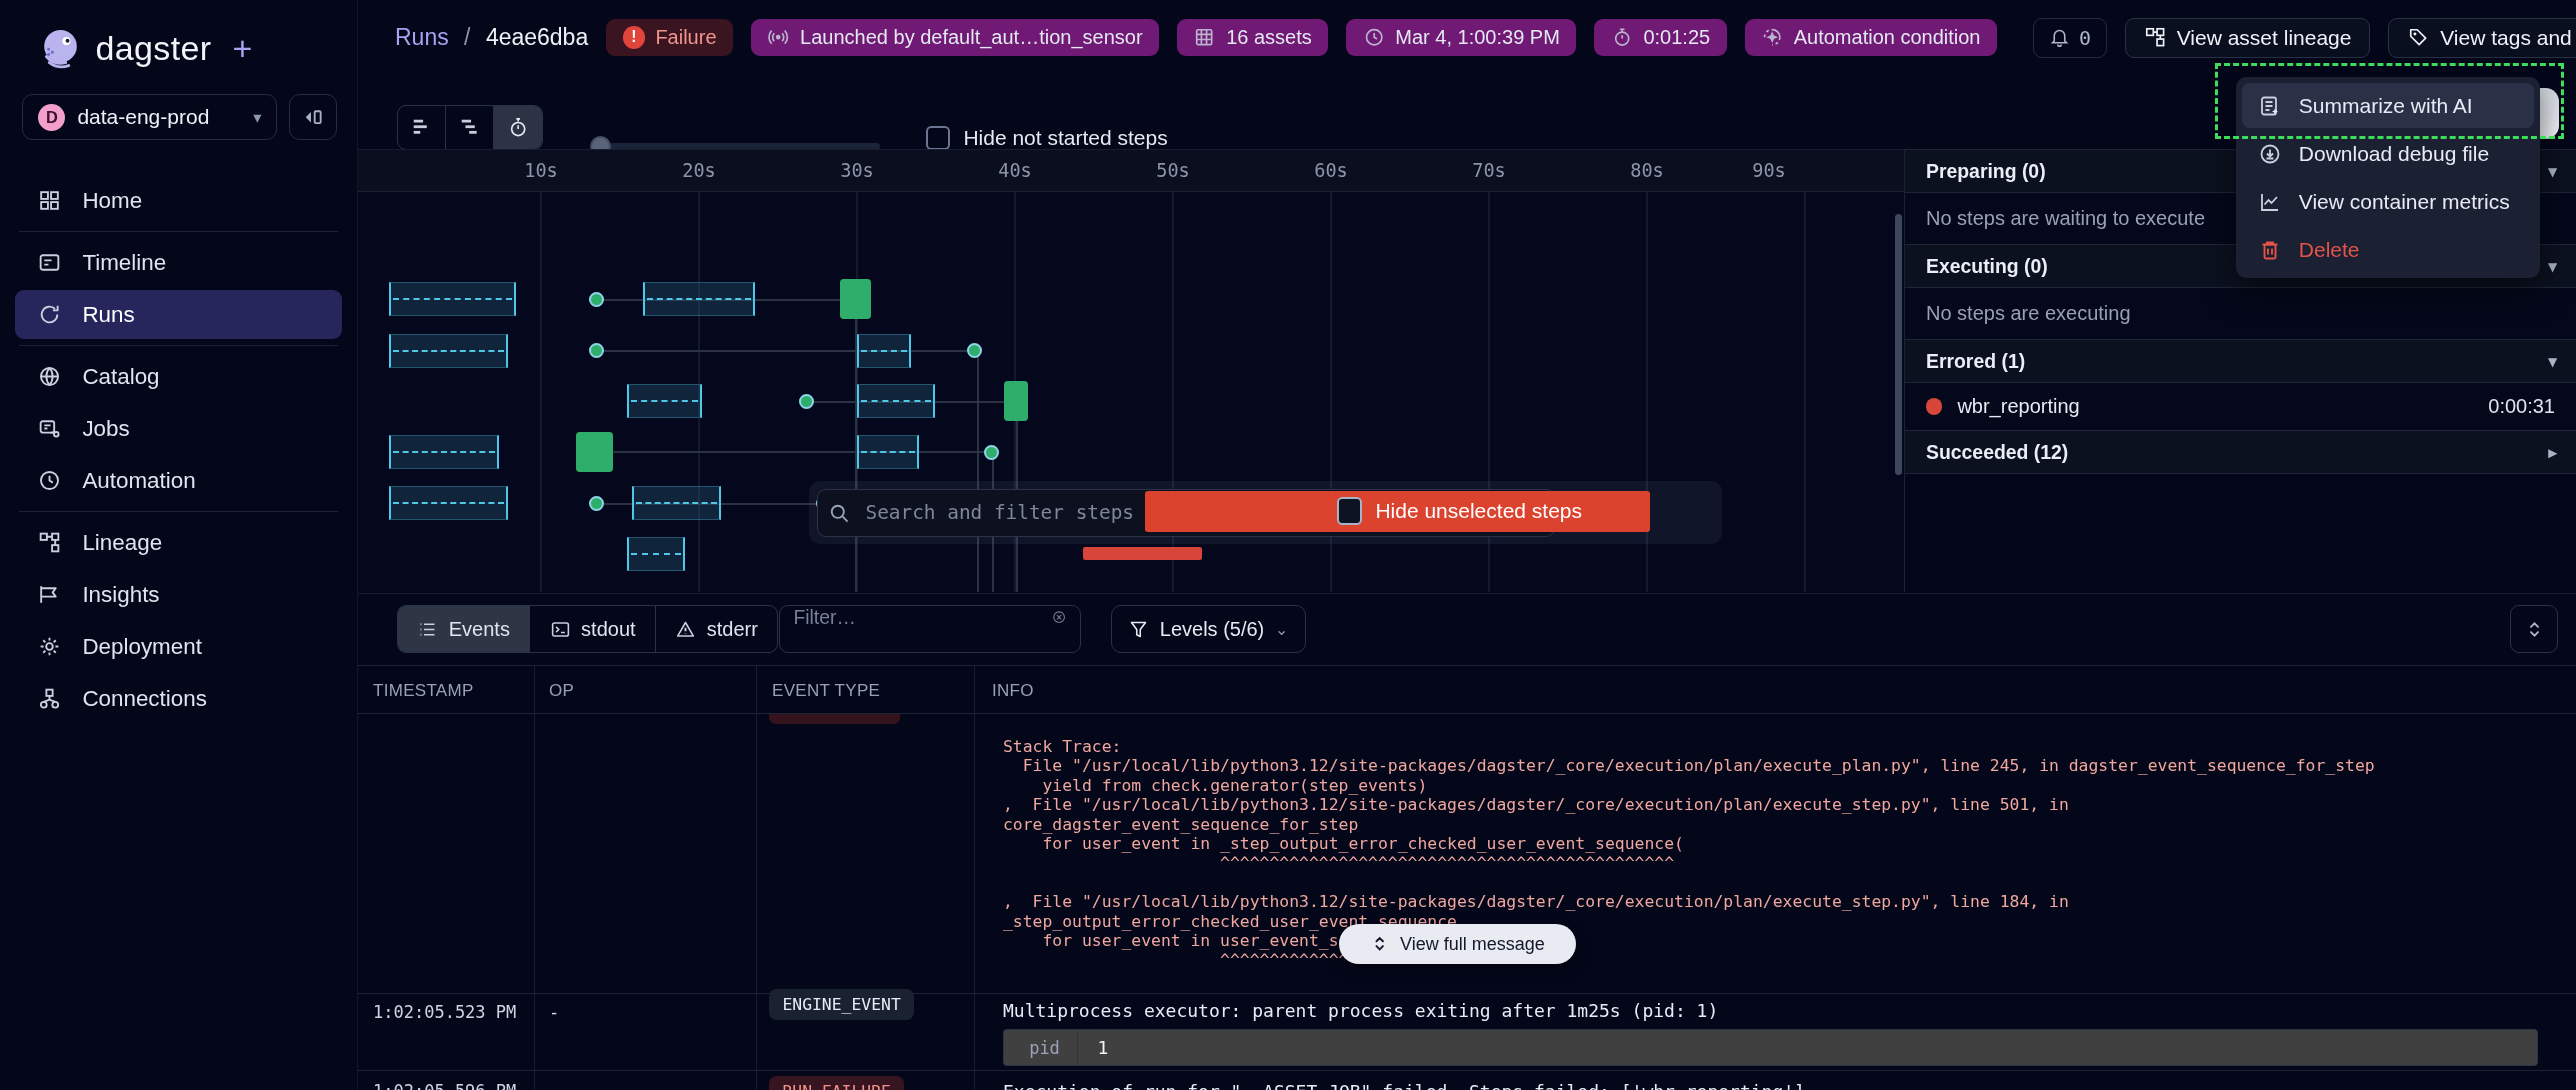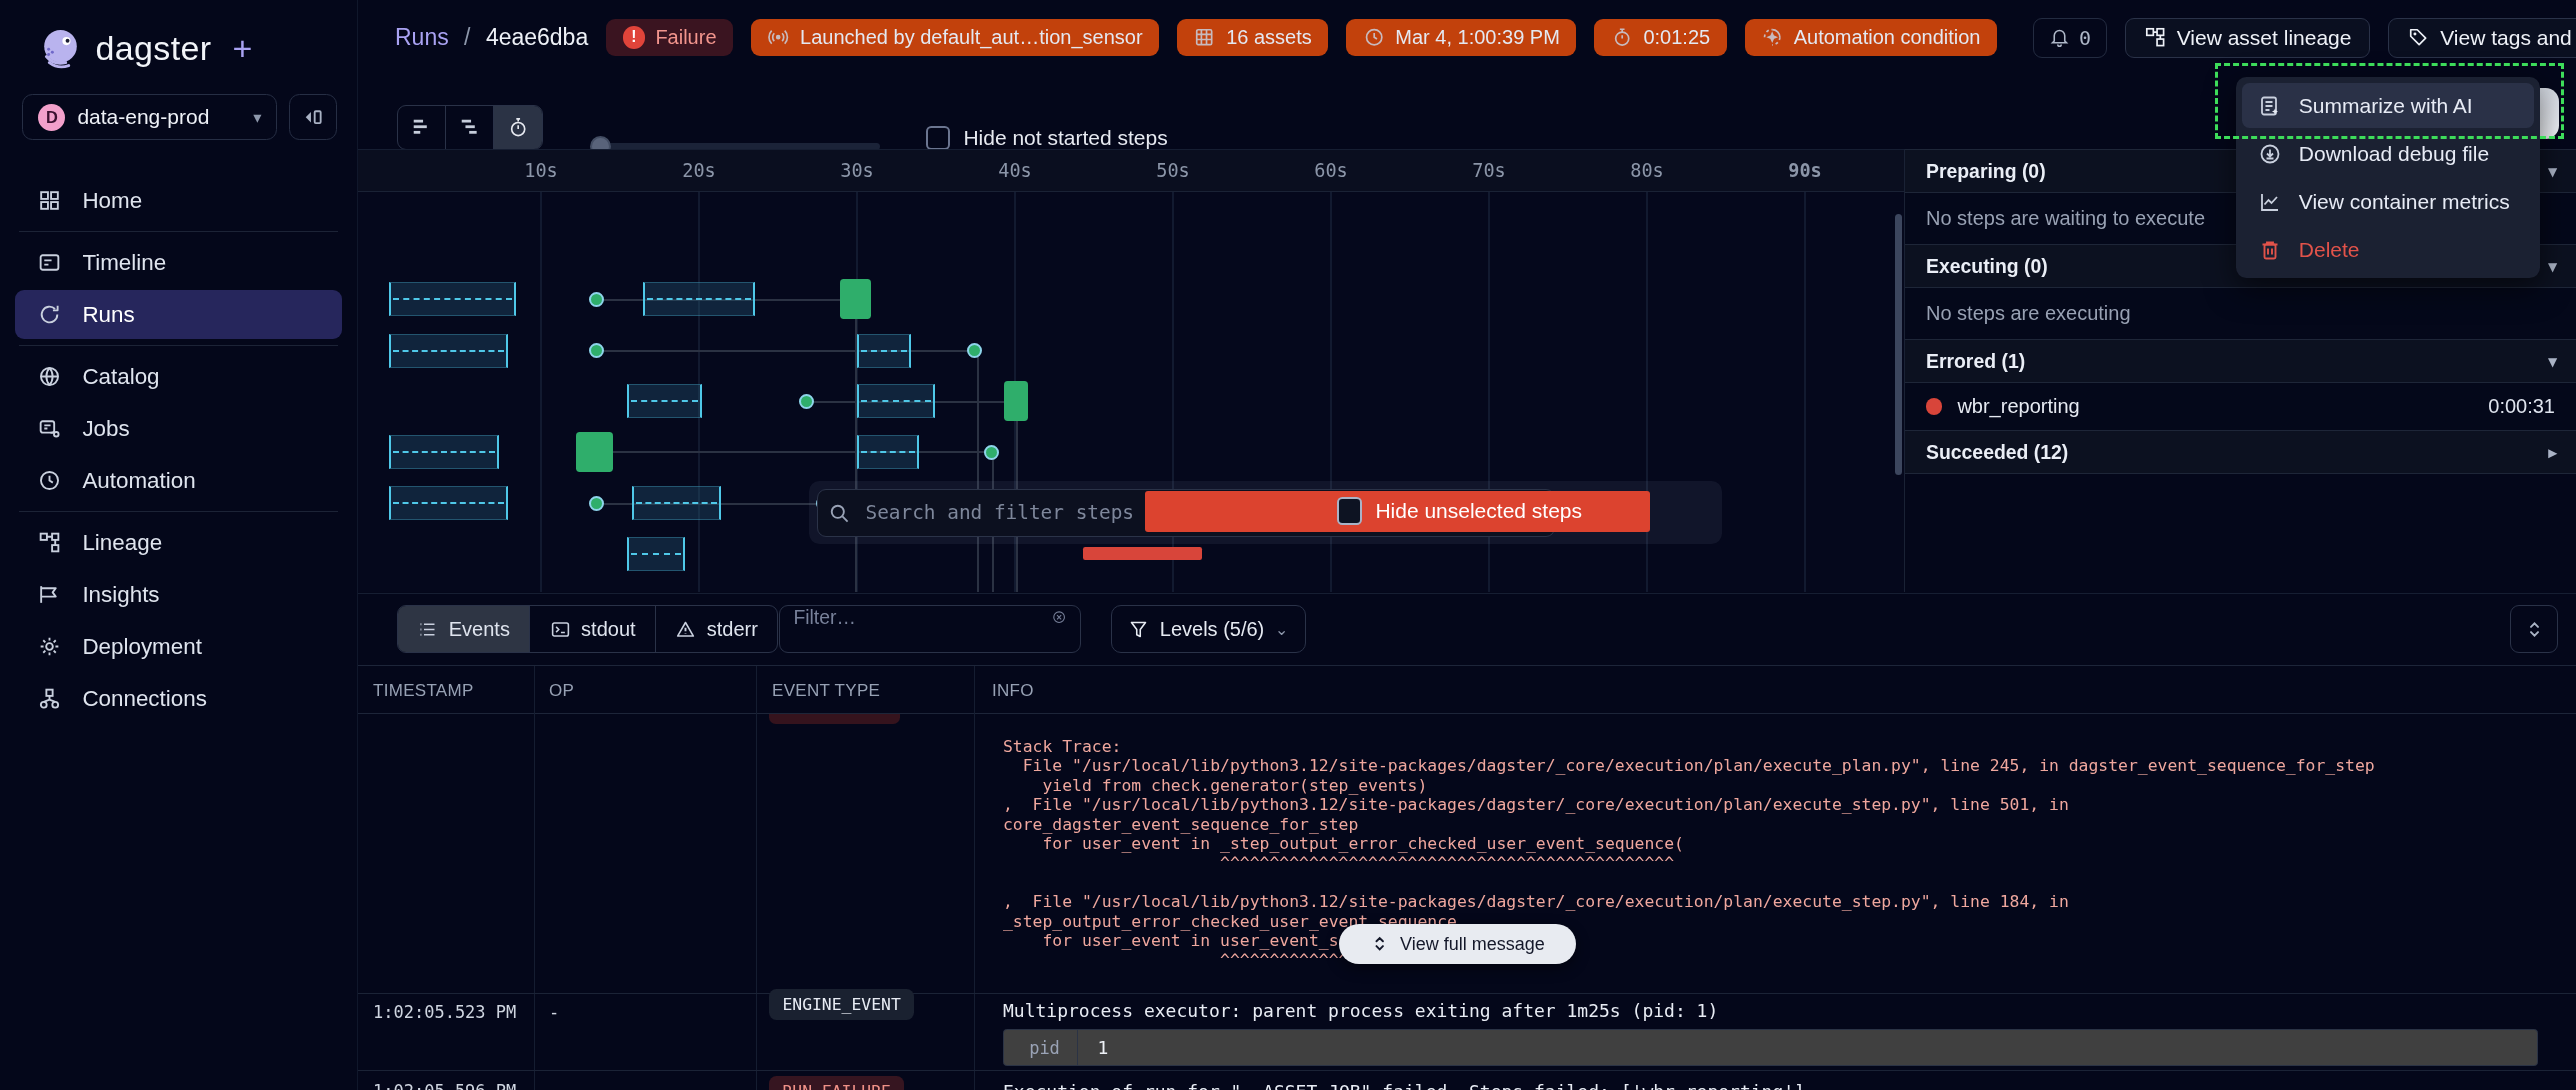--- a/index.html
+++ b/index.html
@@ -24,21 +24,21 @@
   .nav-item.active { background:#26265c; color:#ffffff; }
   .nav-div { height:0; border-top:0.7px solid #1c2336; margin:6px 19.4px; }
   .nav-ic { width:27px; height:27px; display:flex; align-items:center; justify-content:center; }
 
   
   #topbar { position:absolute; left:358px; top:0; width:2218px; height:75px; display:flex; align-items:center; padding:0 18px 0 37px; gap:18px; }
   #breadcrumb { font-size:23px; white-space:nowrap; }
   #bc-runs { color:#a9a2f2; cursor:pointer; }
   #bc-sep { color:#8d97ab; padding:0 9px; }
   #bc-id { color:#eef1f7; }
-  .pill { display:flex; align-items:center; gap:10.4px; height:37px; padding:0 16.4px; border-radius:9px; background:#c2410c; font-size:20px; color:#e4e8f1; white-space:nowrap; }
+  .pill { display:flex; align-items:center; gap:10.4px; height:37px; padding:0 16.4px; border-radius:9px; background:#701a75; font-size:20px; color:#e4e8f1; white-space:nowrap; }
   .pill .p-ic { display:flex; opacity:.85; }
   #failure-badge { background:#3a1420; color:#f2958d; }
   #fail-ic { width:22.4px; height:22.4px; border-radius:50%; background:#e0443a; color:#fff; font-weight:700; font-size:15.7px; display:flex; align-items:center; justify-content:center; }
   #topbar-spacer { flex:1; }
   #bell-pill { display:flex; align-items:center; gap:9px; height:40px; padding:0 15px; border:1.5px solid #232b40; border-radius:9px; font-size:20px; color:#aeb7c8; cursor:pointer; }
   .top-btn { display:flex; align-items:center; gap:10.4px; height:40px; padding:0 18px; border:1.5px solid #2a3248; border-radius:9px; font-size:21px; color:#eef1f7; background:#0a0f20; cursor:pointer; white-space:nowrap; }
 
   
   #gantt-controls { position:absolute; left:358px; top:75px; width:1547px; height:75px; display:flex; align-items:flex-end; padding-left:39px; }
   #seg-gantt { display:flex; height:45px; border:1.5px solid #2a3248; border-radius:9px; overflow:hidden; }
@@ -386,21 +386,21 @@
 
   <div id="gantt-axis">
       <span class="tick-label mono" style="left: 183px;">10s</span>
       <span class="tick-label mono" style="left: 341px;">20s</span>
       <span class="tick-label mono" style="left: 499px;">30s</span>
       <span class="tick-label mono" style="left: 657px;">40s</span>
       <span class="tick-label mono" style="left: 815px;">50s</span>
       <span class="tick-label mono" style="left: 973px;">60s</span>
       <span class="tick-label mono" style="left: 1131px;">70s</span>
       <span class="tick-label mono" style="left: 1289px;">80s</span>
-      <span class="tick-label mono" style="left: 1447px; font-weight: bold;">90s</span>
+      <span class="tick-label mono" style="left: 1411px;">90s</span>
     </div>
   <div id="gantt-chart">
       <div class="gridline" style="left: 182px;"></div>
       <div class="gridline" style="left: 340px;"></div>
       <div class="gridline" style="left: 498px;"></div>
       <div class="gridline" style="left: 656px;"></div>
       <div class="gridline" style="left: 814px;"></div>
       <div class="gridline" style="left: 972px;"></div>
       <div class="gridline" style="left: 1130px;"></div>
       <div class="gridline" style="left: 1288px;"></div>

